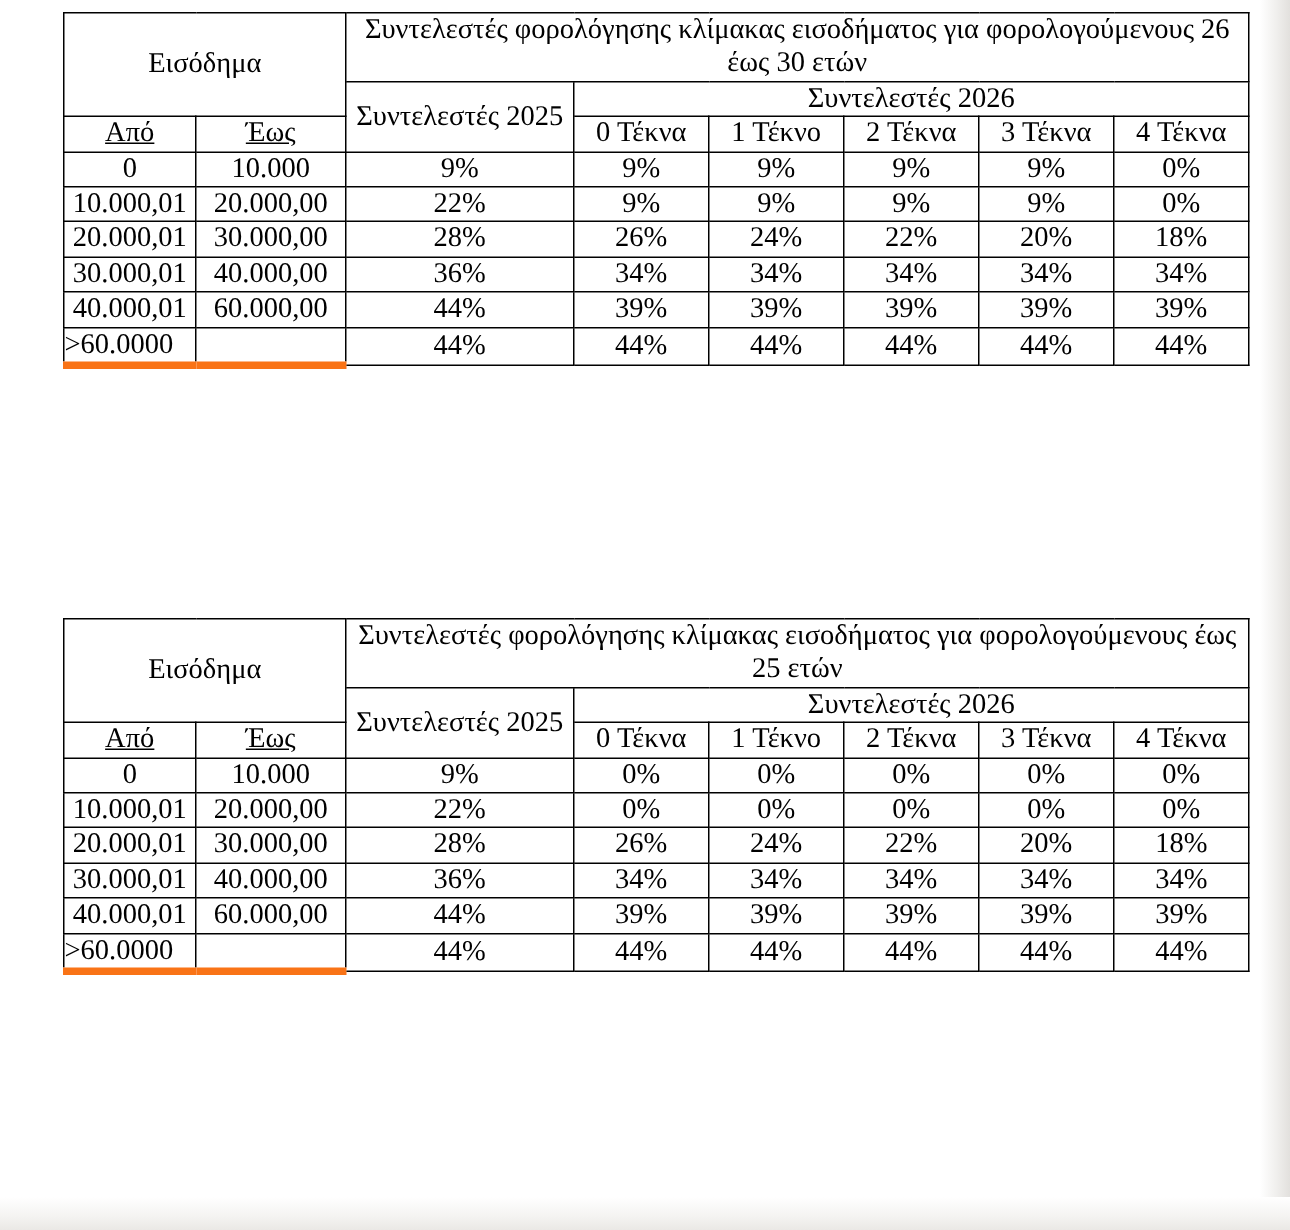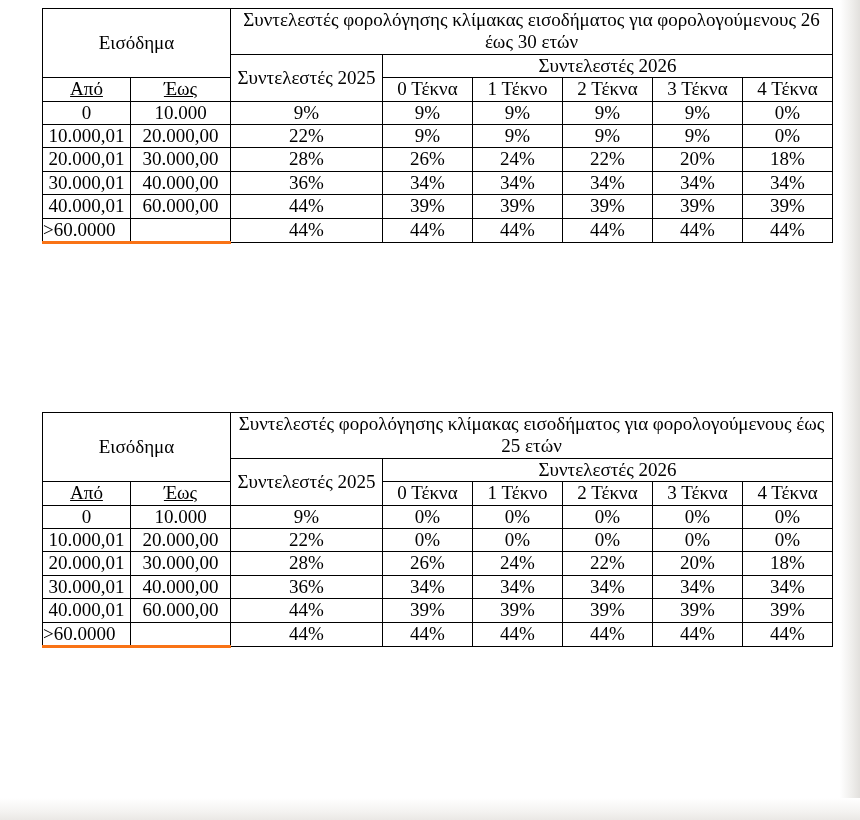--- a/index.html
+++ b/index.html
@@ -68,21 +68,21 @@
   td.rng {
     font-size: 19px;
     text-align: right;
     padding: 2px 5px 2px 3px;
     border-top: 1px dotted #000;
     border-bottom: 1px dotted #000;
     white-space: nowrap;
   }
   td.rng.left-al { text-align: left; }
   tr.first-data td.rng { border-top: 1px solid #000; }
-  tr.last-data td.rng { border-bottom: 3px solid #f97316; }
+  tr.last-data td.rng { border-bottom: 5px solid #f97316; }
 
   td.rate2025 {
     text-align: right;
     padding: 2px 10px 2px 3px;
     font-size: 19px;
   }
   td.rate {
     text-align: right;
     padding: 2px 10px 2px 3px;
     font-size: 19px;

